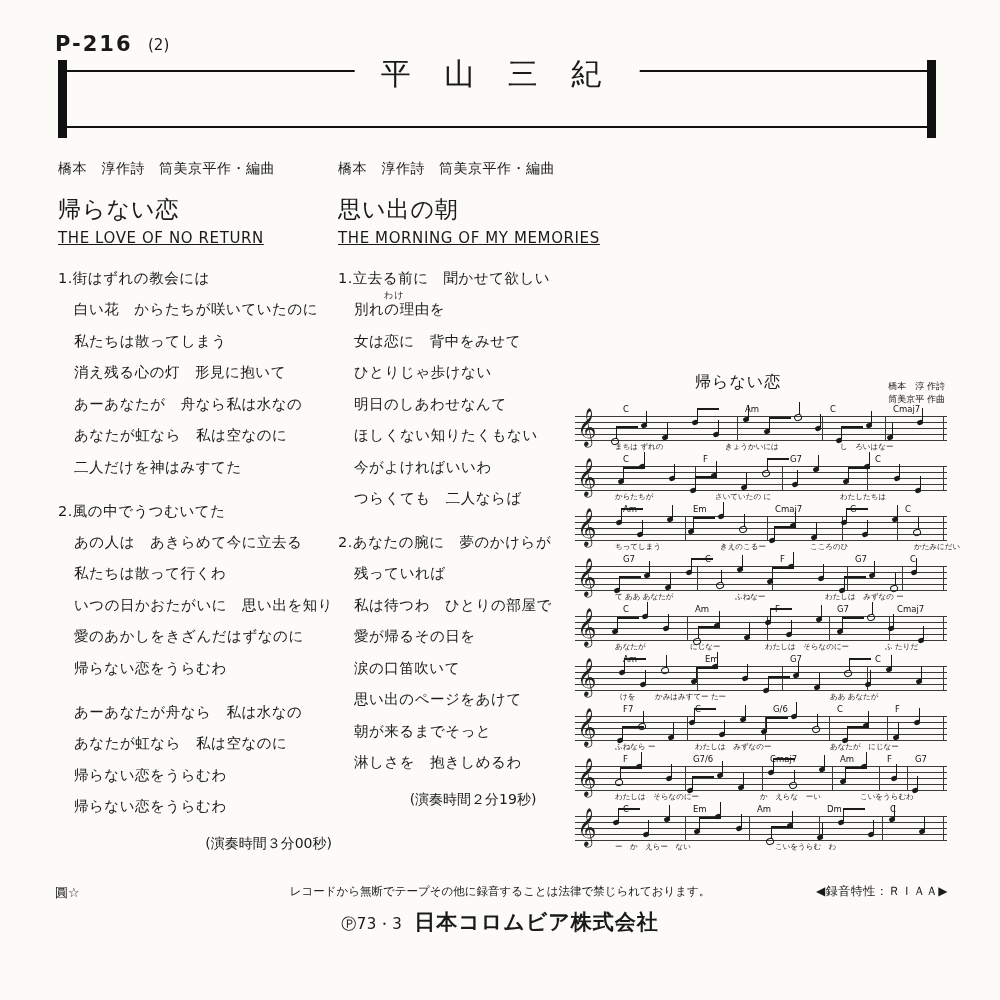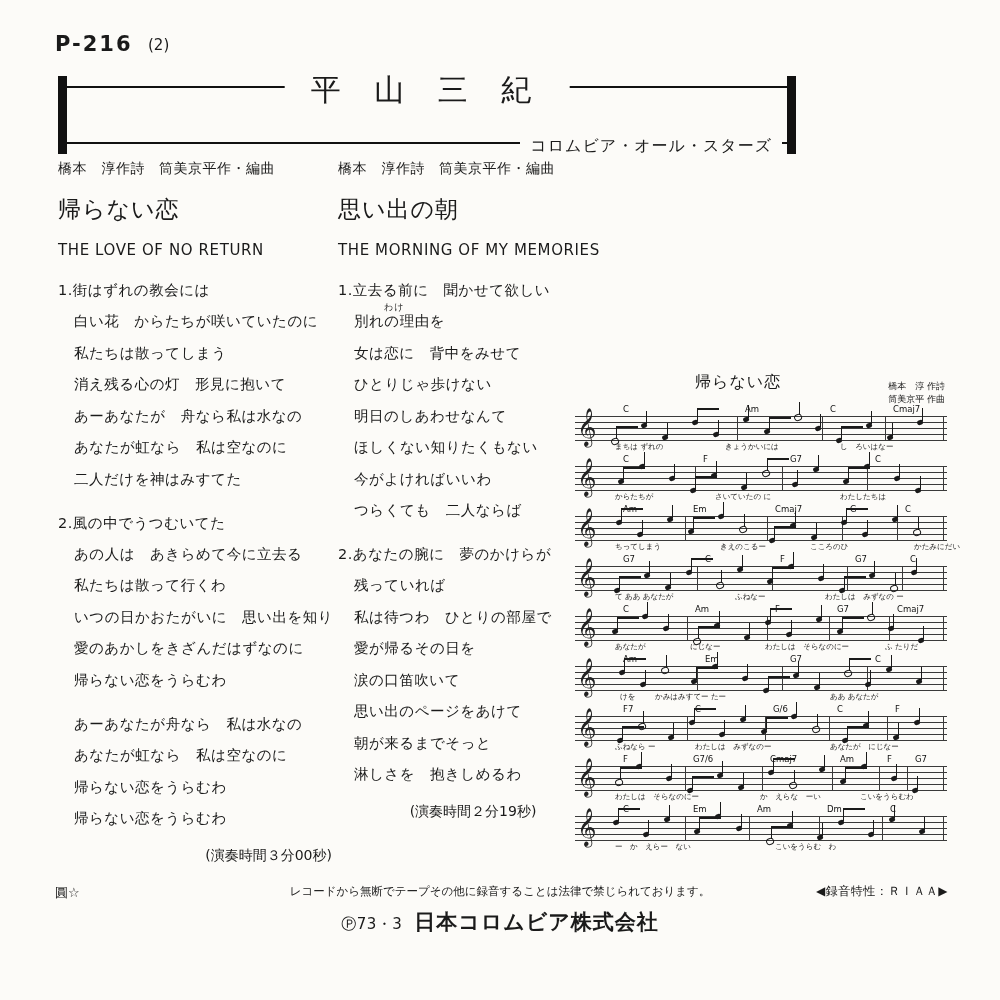--- a/index.html
+++ b/index.html
@@ -31,22 +31,22 @@
   }
   .catalog-side {
     position: absolute;
     left: 148px; top: 36px;
     font-size: 15px;
     font-family: "DejaVu Sans", sans-serif;
   }
 
   .title-frame {
     position: absolute;
-    left: 58px; top: 76px;
-    width: 738px; height: 78px;
+    left: 58px; top: 60px;
+    width: 878px; height: 78px;
   }
   .title-frame .bar-left,
   .title-frame .bar-right {
     position: absolute;
     top: 0; width: 9px; height: 78px;
     background: #111;
   }
   .title-frame .bar-left { left: 0; }
   .title-frame .bar-right { right: 0; }
   .title-frame .rule-top {
@@ -97,23 +97,24 @@
   }
   .credits .sep { display: inline-block; width: 14px; }
   .song-title-ja {
     font-size: 23px;
     margin-top: 16px;
     font-family: "DejaVu Sans", sans-serif;
     letter-spacing: 1px;
   }
   .song-title-en {
     font-size: 15px;
-    margin-top: 16px;
+    margin-top: 4px;
     font-family: "DejaVu Sans", sans-serif;
     letter-spacing: 0.6px;
+    text-decoration: underline;
   }
 
   .lyrics {
     margin-top: 24px;
     font-size: 14.5px;
     font-family: "DejaVu Sans", sans-serif;
     line-height: 1.1;
   }
   .lyric-line {
     margin-bottom: 15.5px;
@@ -245,21 +246,20 @@
 
   <div class="catalog-no">P-216</div>
   <div class="catalog-side">(2)</div>
 
   <div class="title-frame">
     <div class="bar-left"></div>
     <div class="bar-right"></div>
     <div class="rule-top"></div>
     <div class="rule-bottom"></div>
     <div class="artist-name">平 山 三 紀</div>
-    <div class="backing-band">コロムビア・オール・スターズ</div>
   </div>
 
   <div class="song left">
     <div class="credits">
       <span>橋本　淳作詩</span><span class="sep"></span><span>筒美京平作・編曲</span>
     </div>
     <div class="song-title-ja">帰らない恋</div>
     <div class="song-title-en">THE LOVE OF NO RETURN</div>
     <div class="lyrics">
         <div class="lyric-line">1.街はずれの教会には</div>

